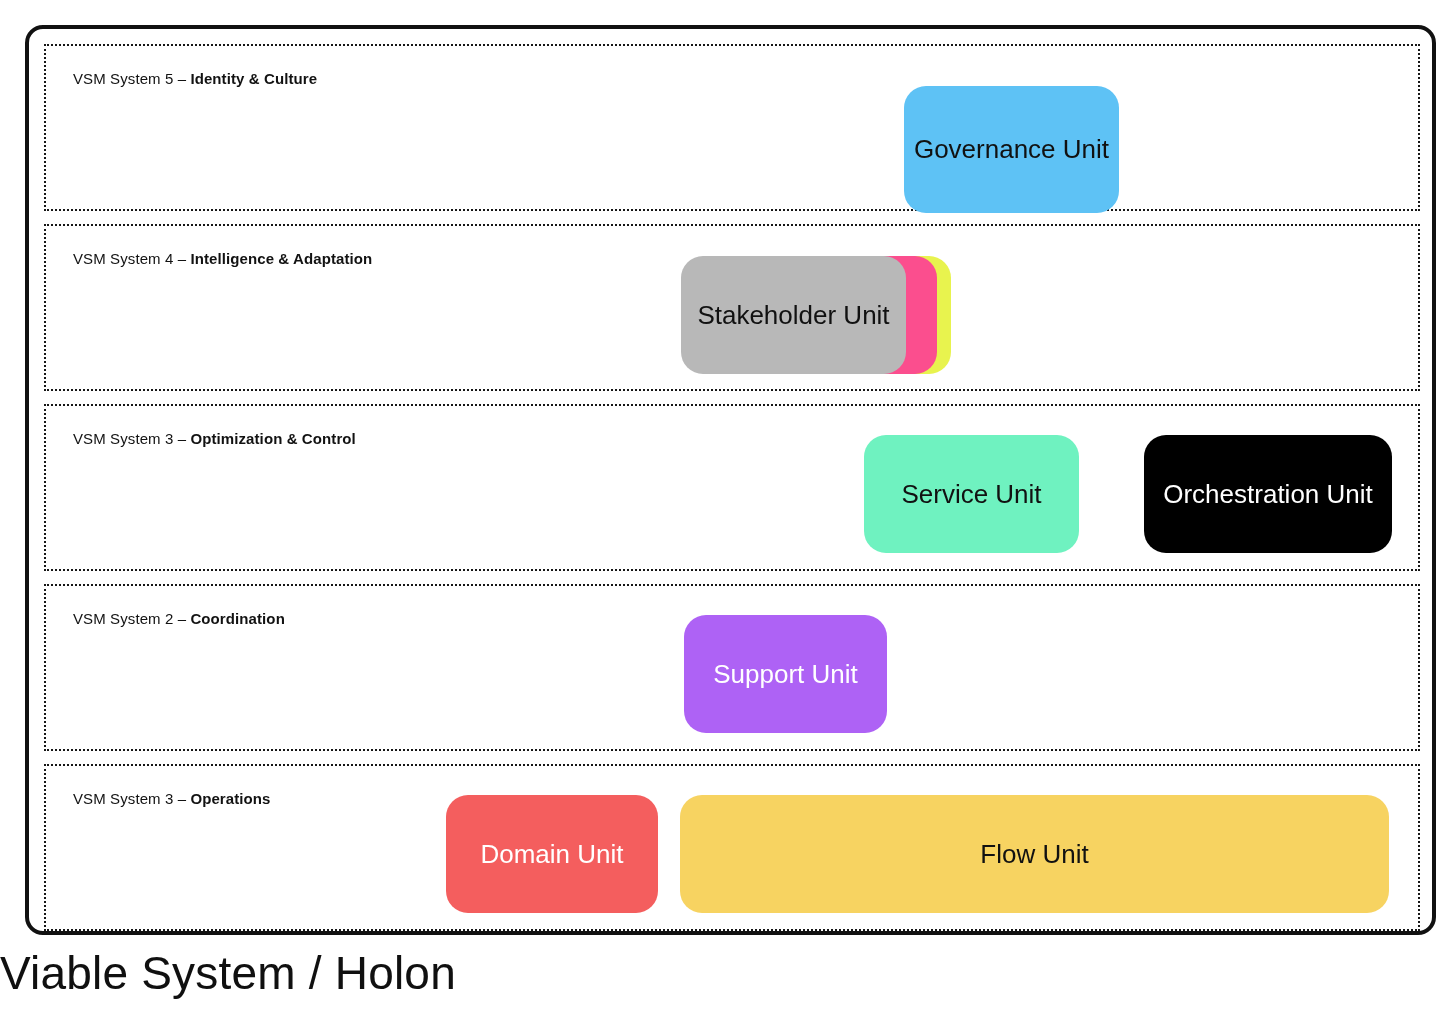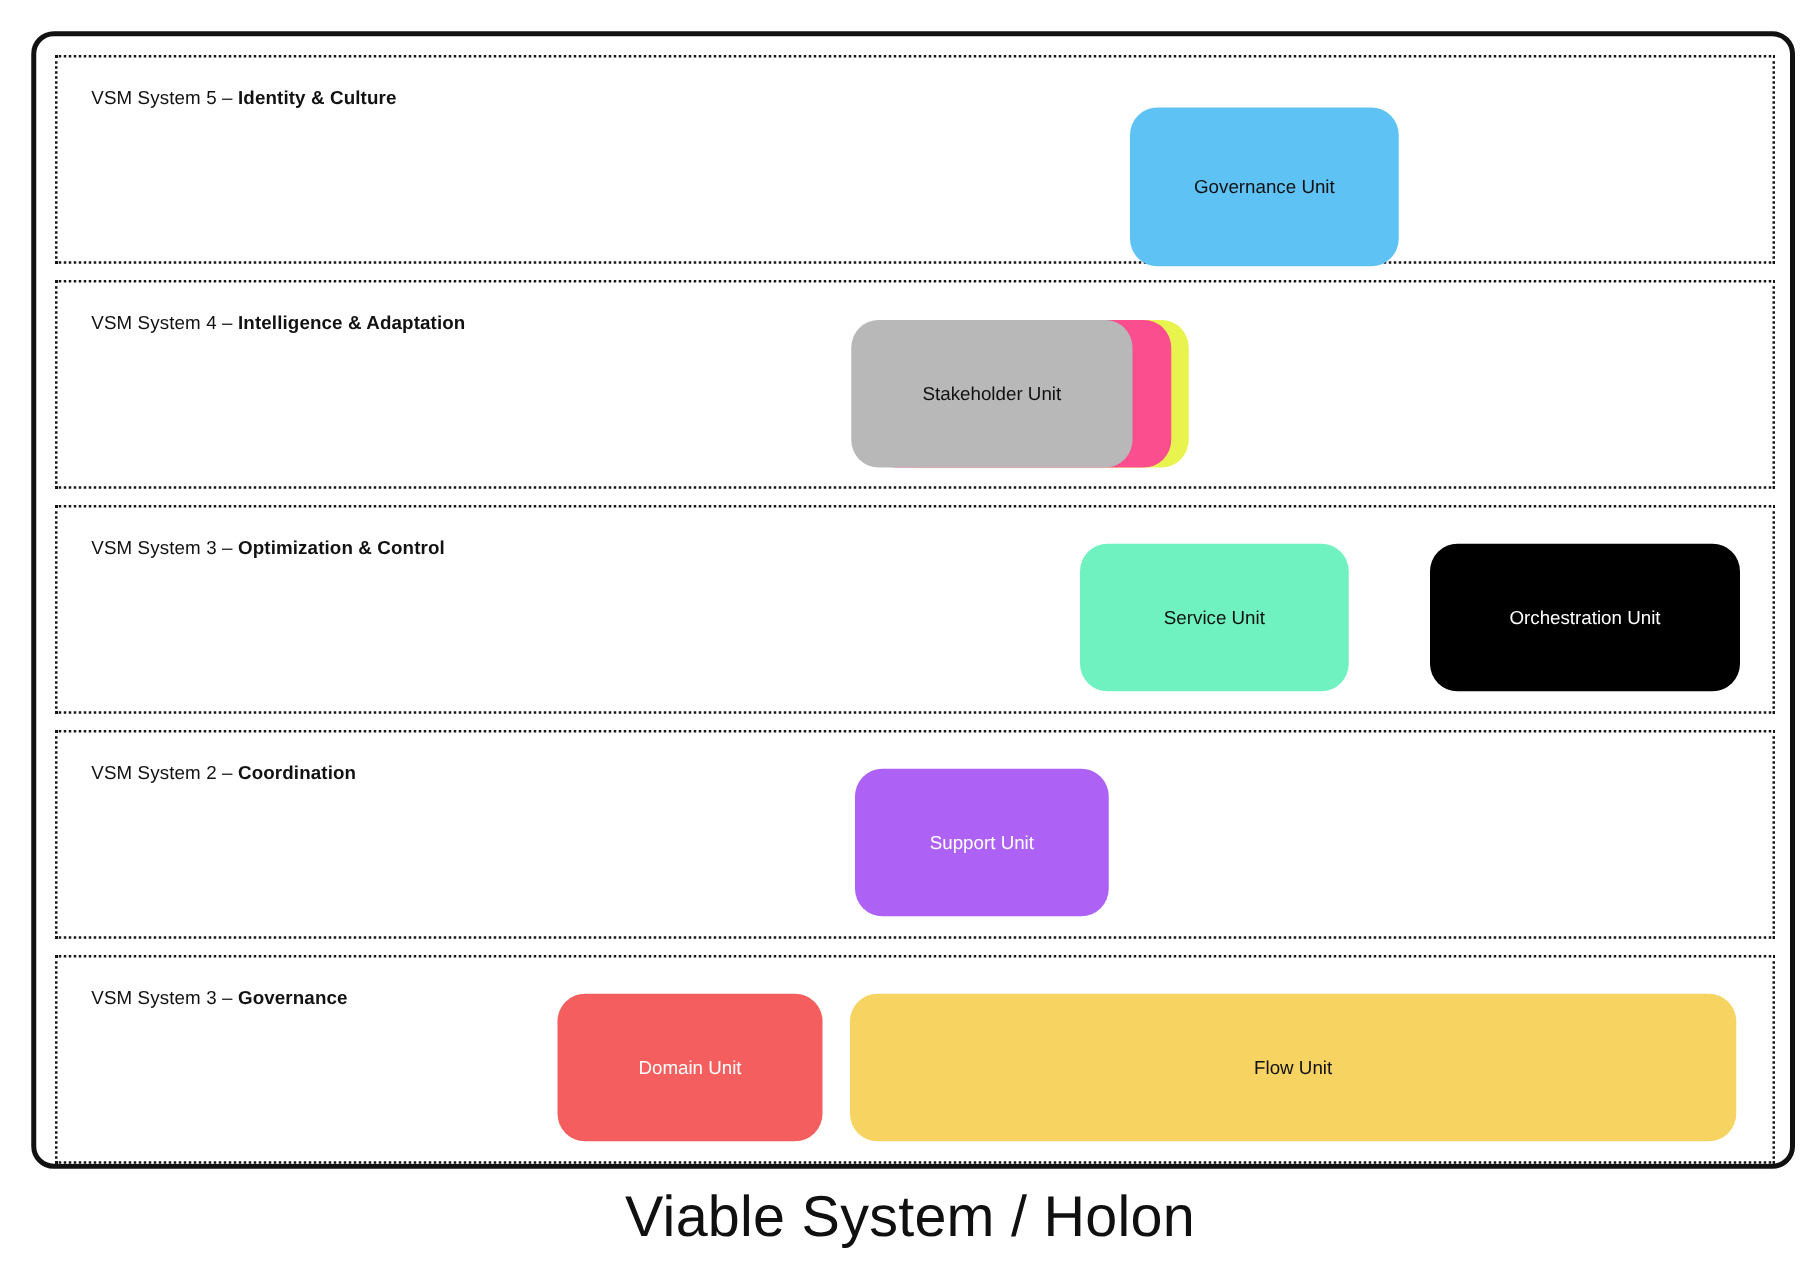--- a/index.html
+++ b/index.html
@@ -63,41 +63,41 @@
   }
 
   
   .unit {
     position: absolute;
     border-radius: 22px;
     display: flex;
     align-items: center;
     justify-content: center;
     box-sizing: border-box;
-    font-size: 15px;
+    font-size: 26px;
     color: #111111;
     text-align: center;
   }
   .unit.white-text { color: #ffffff; }
 
   
   .unit-stack {
     position: absolute;
   }
   .stack-layer {
     position: absolute;
     border-radius: 22px;
   }
 
   .caption {
     position: absolute;
     left: 0;
     top: 946px;
     width: 1456px;
-    text-align: center;
+    text-align: left;
     font-size: 46px;
     color: #101010;
     letter-spacing: 0.2px;
   }
 </style>
 </head>
 <body>
 
 <div id="diagram-root">
 
@@ -141,21 +141,21 @@
       <div class="row-label">
         <span>VSM System 2 – </span><span class="label-strong">Coordination</span>
       </div>
       <div class="unit white-text" style="left:638px; top:29px; width:203px; height:118px; background:#AE62F5;">
         <span>Support Unit</span>
       </div>
     </div>
 
     <div class="vsm-row vsm-row-1">
       <div class="row-label">
-        <span>VSM System 3 – </span><span class="label-strong">Governance</span>
+        <span>VSM System 3 – </span><span class="label-strong">Operations</span>
       </div>
       <div class="unit white-text" style="left:400px; top:29px; width:212px; height:118px; background:#F45E5E;">
         <span>Domain Unit</span>
       </div>
       <div class="unit" style="left:634px; top:29px; width:709px; height:118px; background:#F7D361;">
         <span>Flow Unit</span>
       </div>
     </div>
 
   </div>

